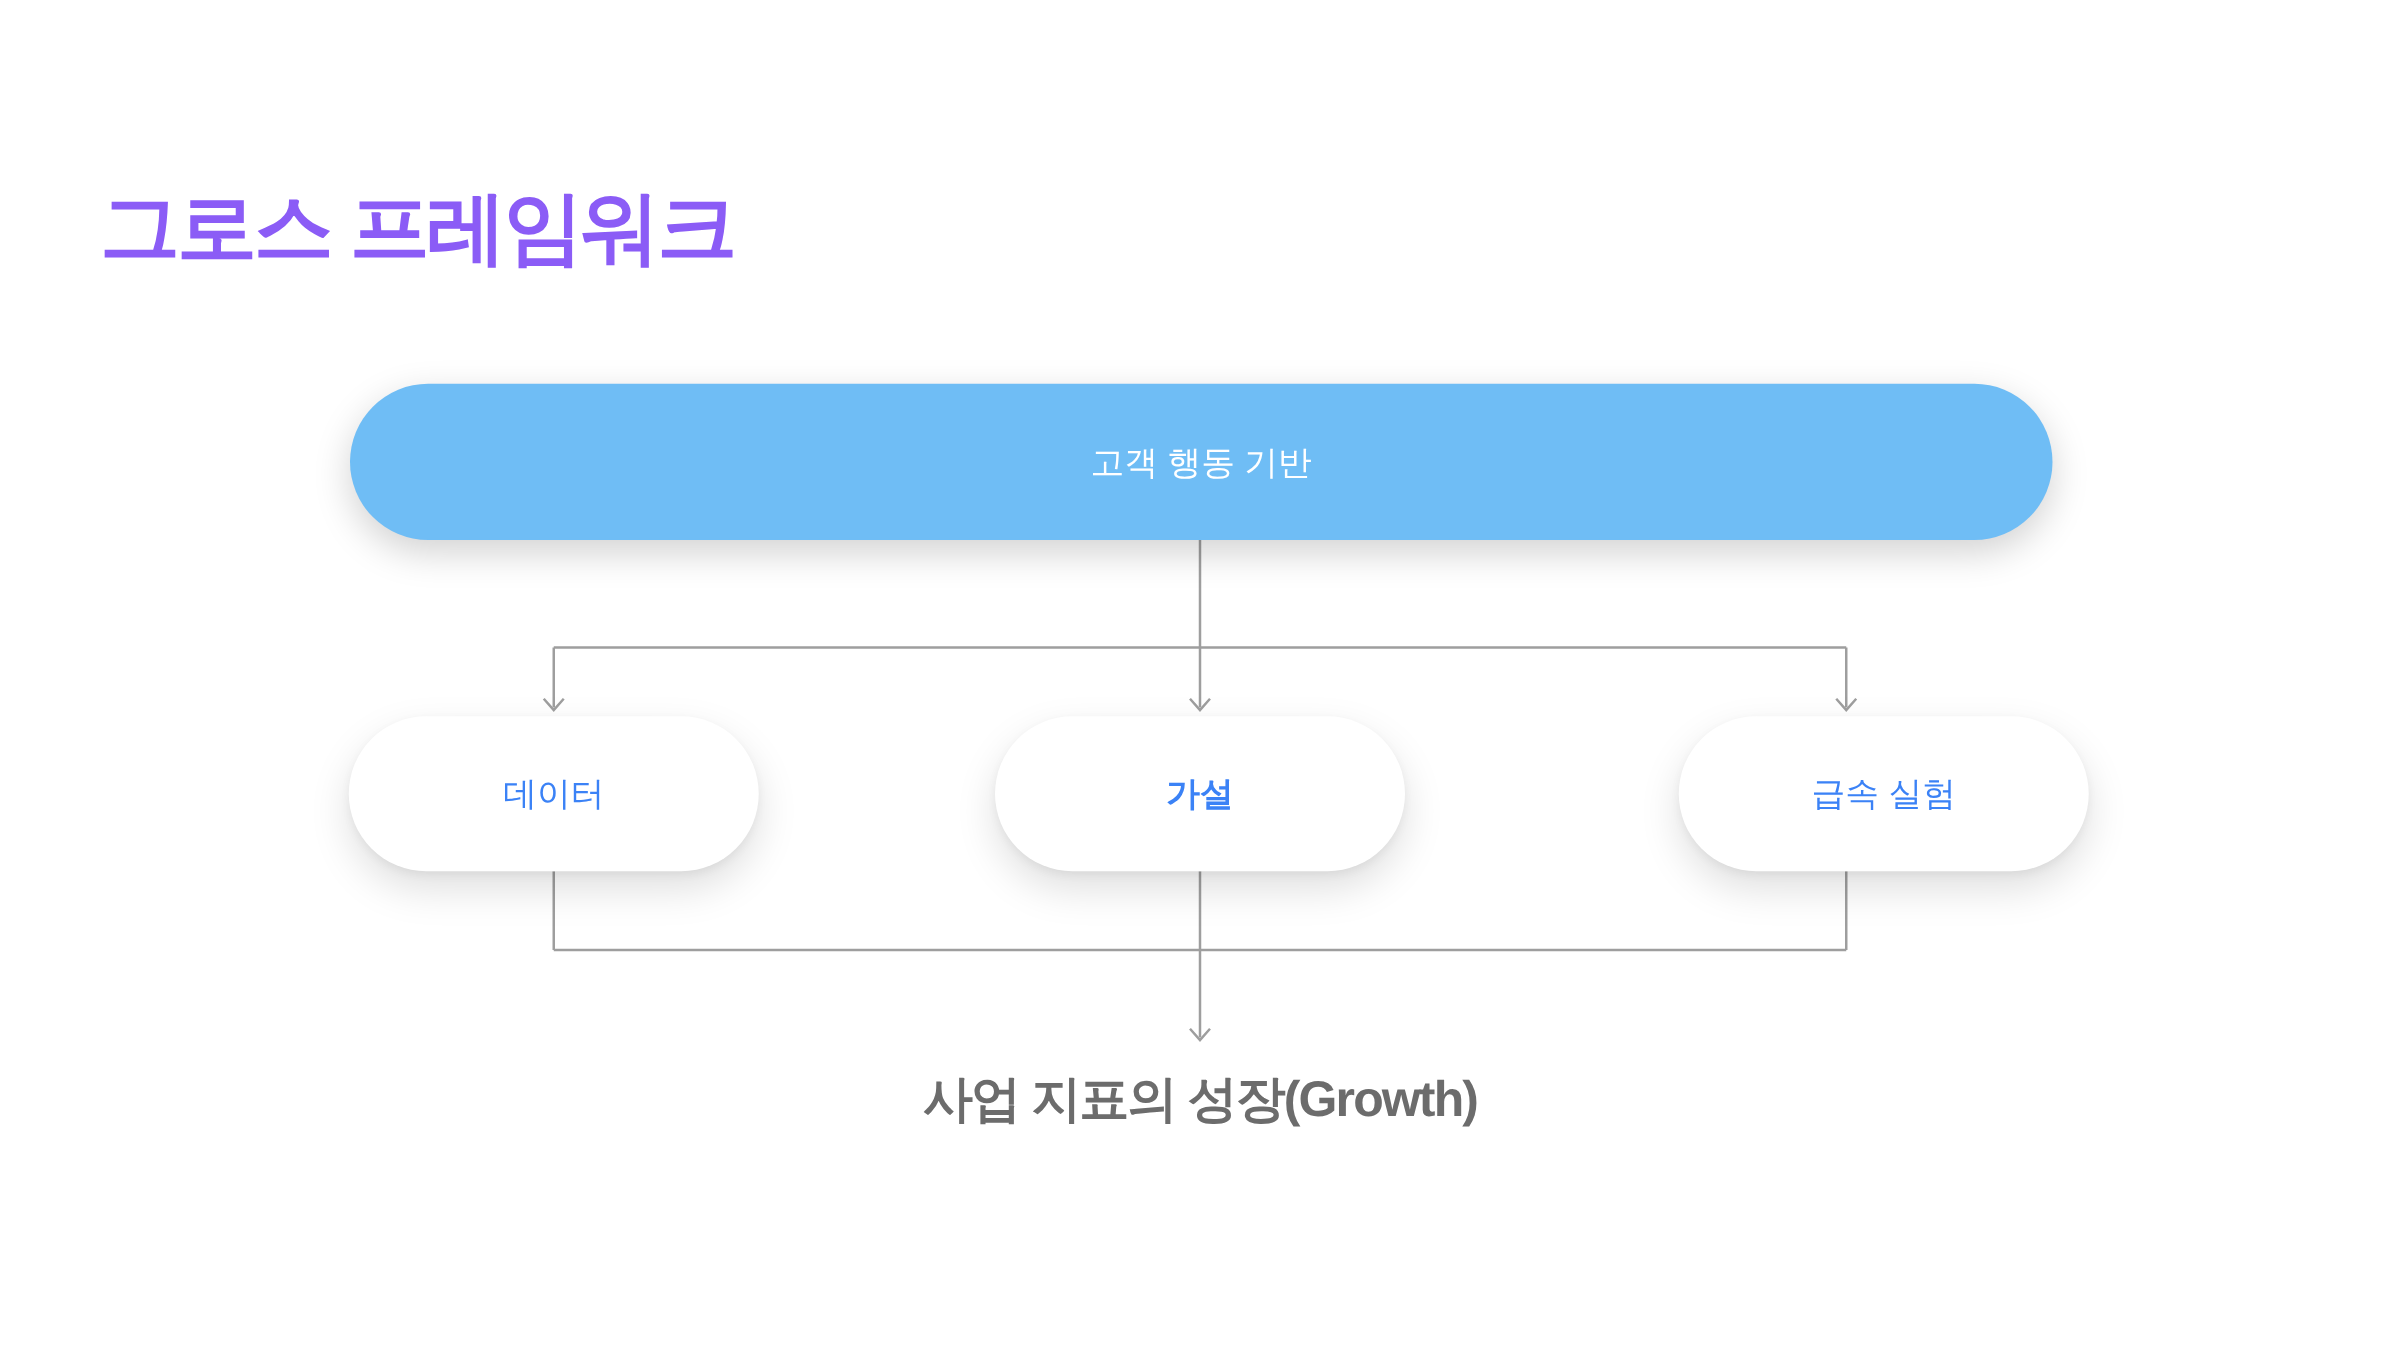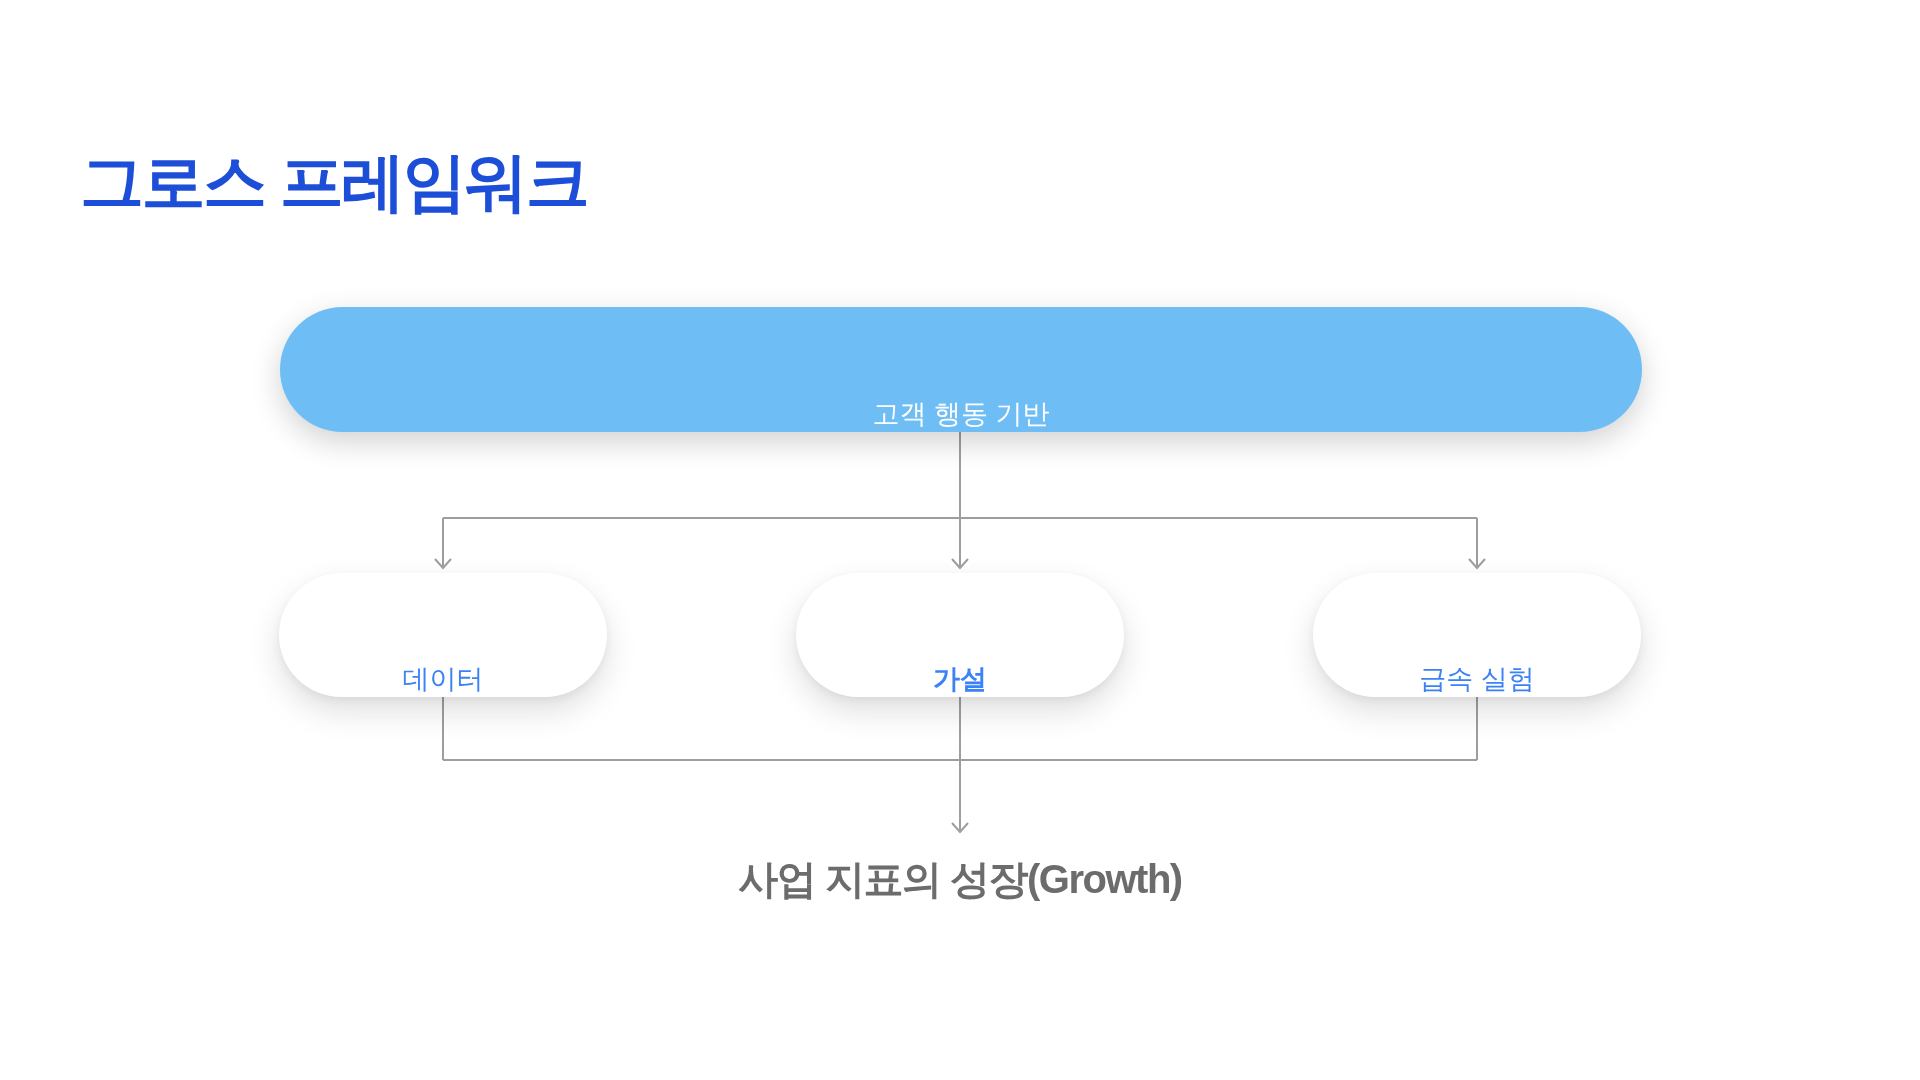--- a/index.html
+++ b/index.html
@@ -14,35 +14,35 @@
     overflow: hidden;
     font-family: "Liberation Sans", "DejaVu Sans", sans-serif;
   }
   .slide-title {
     position: absolute;
     left: 80px;
     top: 96px;
     font-size: 64px;
     font-weight: 800;
     letter-spacing: -2.5px;
-    color: #1d4ed8;
+    color: #8b5cf6;
     white-space: nowrap;
   }
   .connector-layer {
     position: absolute;
     left: 0;
     top: 0;
     width: 1920px;
     height: 1080px;
     z-index: 1;
   }
   .pill {
     position: absolute;
     display: flex;
-    align-items: flex-end;
+    align-items: center;
     justify-content: center;
     border-radius: 999px;
     z-index: 2;
     white-space: nowrap;
   }
   .root-pill {
     left: 280px;
     top: 307px;
     width: 1362px;
     height: 125px;
@@ -55,21 +55,21 @@
     top: 573px;
     width: 328px;
     height: 124px;
     background: #ffffff;
     color: #3b82f6;
     font-size: 27px;
     box-shadow: 0 14px 32px rgba(0,0,0,0.13), 0 3px 8px rgba(0,0,0,0.05);
   }
   .child-pill-0 { left: 279px; }
   .child-pill-1 { left: 796px; font-weight: bold; }
-  .child-pill-2 { left: 1313px; }
+  .child-pill-2 { left: 1343px; }
   .outcome-label {
     position: absolute;
     left: 0;
     top: 852px;
     width: 1920px;
     text-align: center;
     font-size: 40px;
     font-weight: 700;
     letter-spacing: -1.5px;
     color: #6c6c6c;

